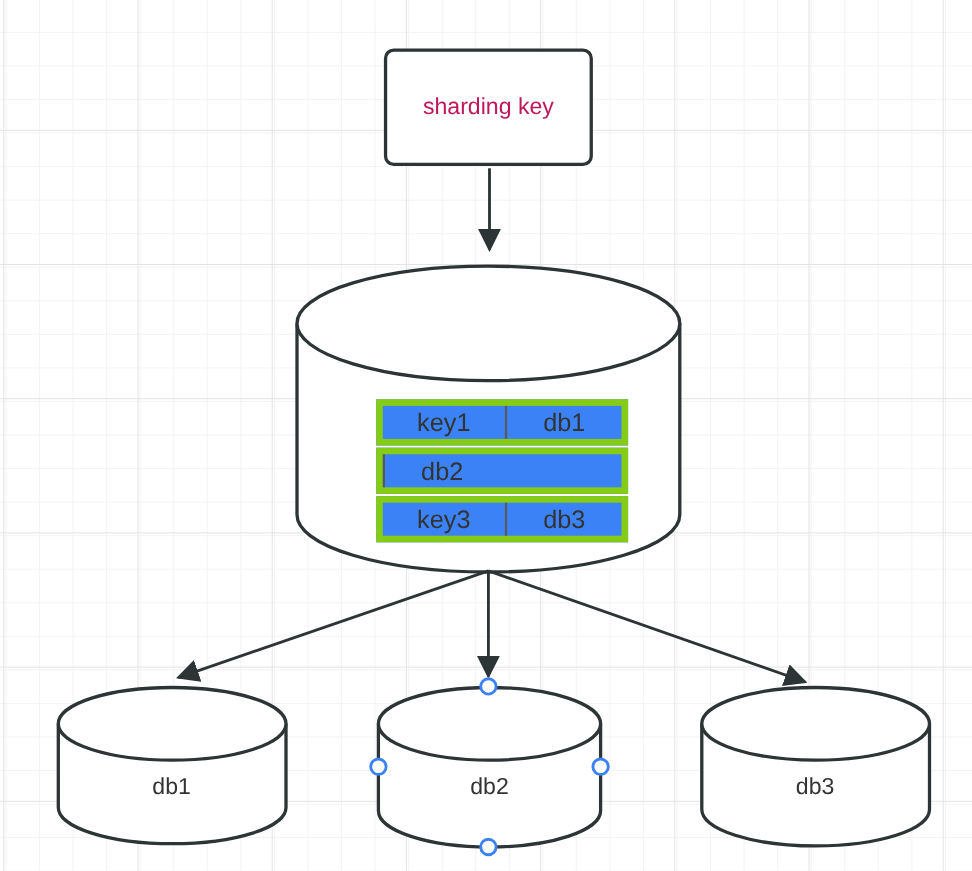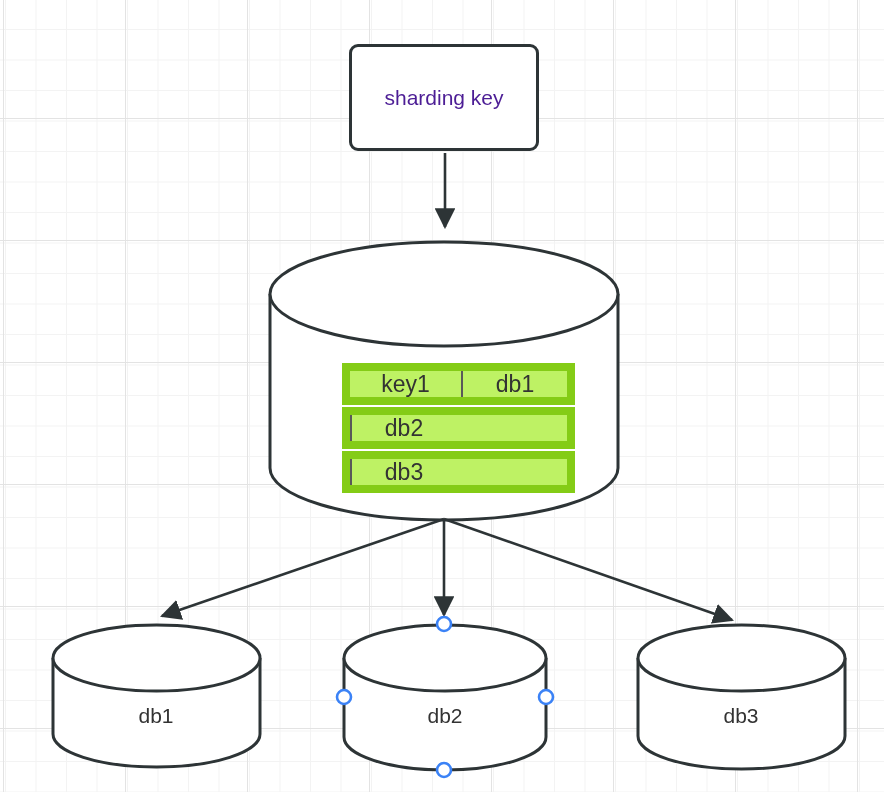--- a/index.html
+++ b/index.html
@@ -40,36 +40,36 @@
     top: 44px;
     width: 190px;
     height: 107px;
     box-sizing: border-box;
     background: #ffffff;
     border: 3px solid #2d3436;
     border-radius: 9px;
     display: flex;
     align-items: center;
     justify-content: center;
-    color: #4c1d95;
+    color: #be185d;
     font-size: 21px;
   }
   .map-table {
     position: absolute;
     left: 342px;
     top: 363px;
     display: flex;
     flex-direction: column;
     gap: 2px;
   }
   .map-row {
     display: flex;
     box-sizing: border-box;
-    border: 8px solid #84cc16;
-    background: #bef264;
+    border: 6px solid #84cc16;
+    background: #3b82f6;
     height: 42px;
   }
   .map-cell {
     display: flex;
     align-items: center;
     justify-content: center;
     color: #333333;
     font-size: 23px;
     box-sizing: border-box;
   }
@@ -140,20 +140,21 @@
 
   <div class="map-table">
     <div class="map-row">
       <div class="map-cell key">key1</div>
       <div class="map-cell val">db1</div>
     </div>
     <div class="map-row">
       <div class="map-cell val">db2</div>
     </div>
     <div class="map-row">
+      <div class="map-cell key">key3</div>
       <div class="map-cell val">db3</div>
     </div>
   </div>
 
   <div class="db-label l1">db1</div>
   <div class="db-label l2">db2</div>
   <div class="db-label l3">db3</div>
 
 </div>
 

